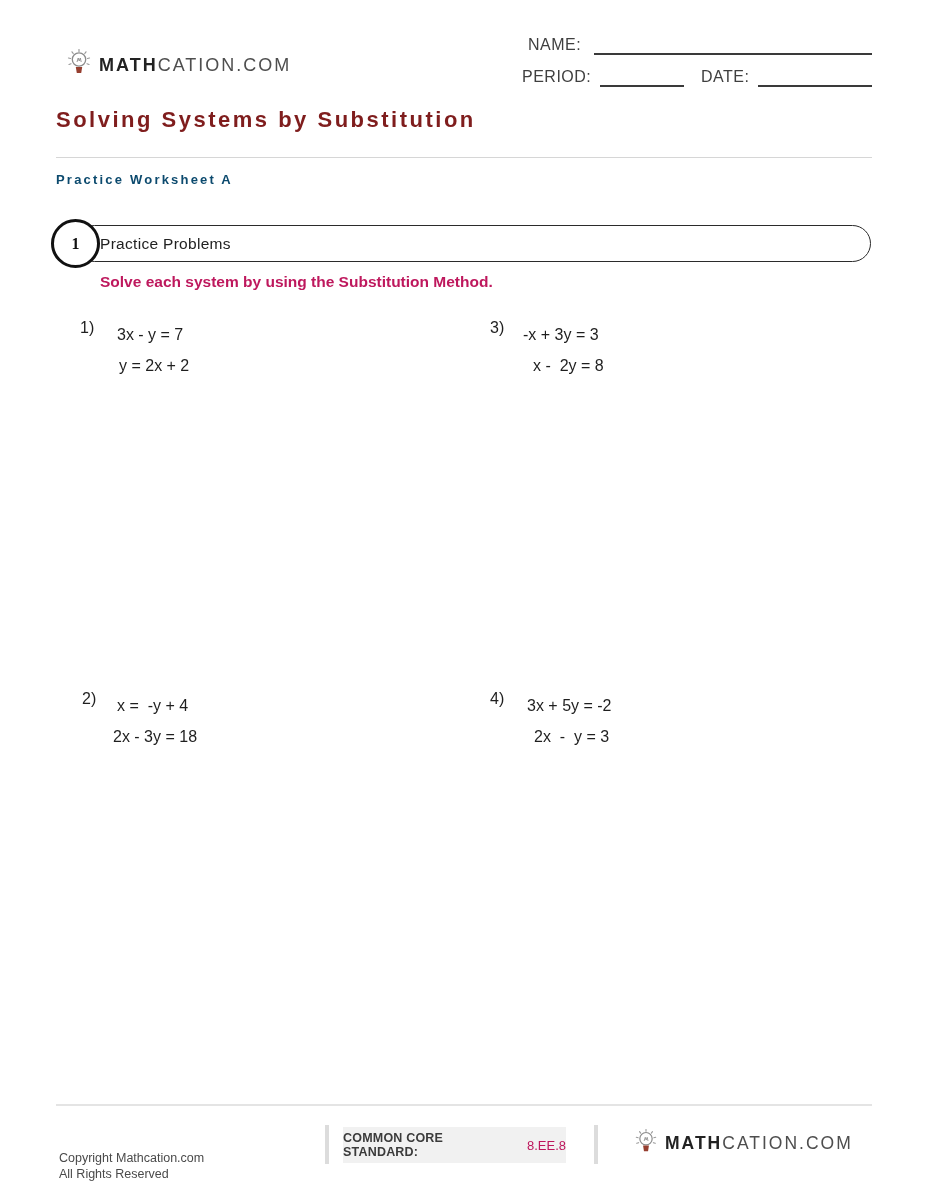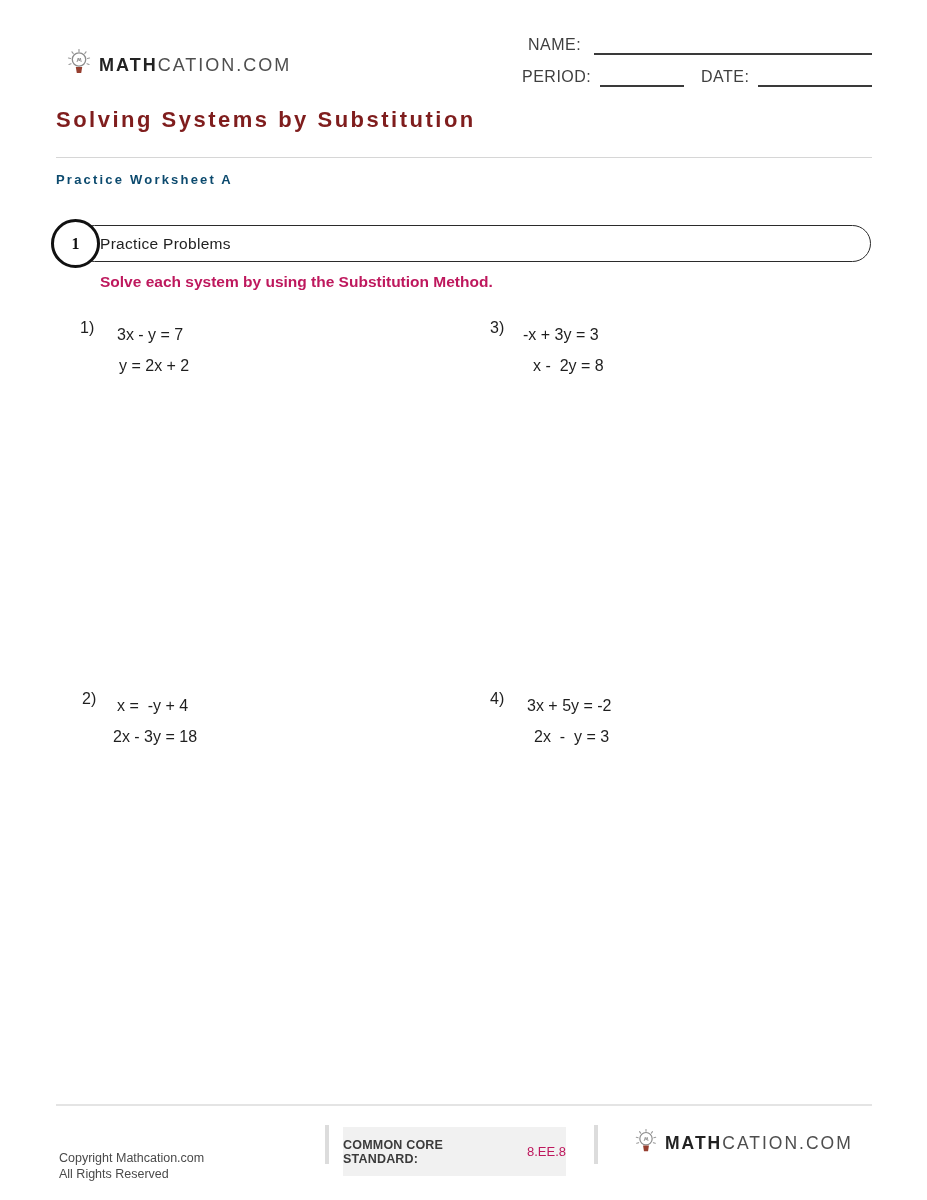--- a/index.html
+++ b/index.html
@@ -54,21 +54,21 @@
   .problem-3 .eq-line:nth-child(2) { margin-left:10px; }
   .problem-2 .eq-line:nth-child(1) { margin-left:4px; }
   .problem-4 .eq-line:nth-child(2) { margin-left:7px; }
   
   .footer-divider { position:absolute; left:56px; top:1104px; width:816px; height:2px; background:#e4e4e4; }
   .copyright { position:absolute; left:59px; top:1150px; font-size:12.5px; color:#4a4a4a; line-height:16px; }
   .vbar { position:absolute; width:4px; height:39px; top:1125px; background:#dcdcdc; }
   .vbar-left { left:325px; }
   .vbar-right { left:594px; }
   .cc-box {
-    position:absolute; left:343px; top:1127px; width:223px; height:49px;
+    position:absolute; left:343px; top:1127px; width:223px; height:36px;
     background:#f1f1f1; display:flex; align-items:center; justify-content:center; gap:9px;
   }
   .cc-label { font-weight:800; font-size:12.5px; color:#3b3b3b; letter-spacing:0.2px; }
   .cc-value { font-size:13px; color:#be185d; }
 </style>
 </head>
 <body>
 
 <div class="page">
 

